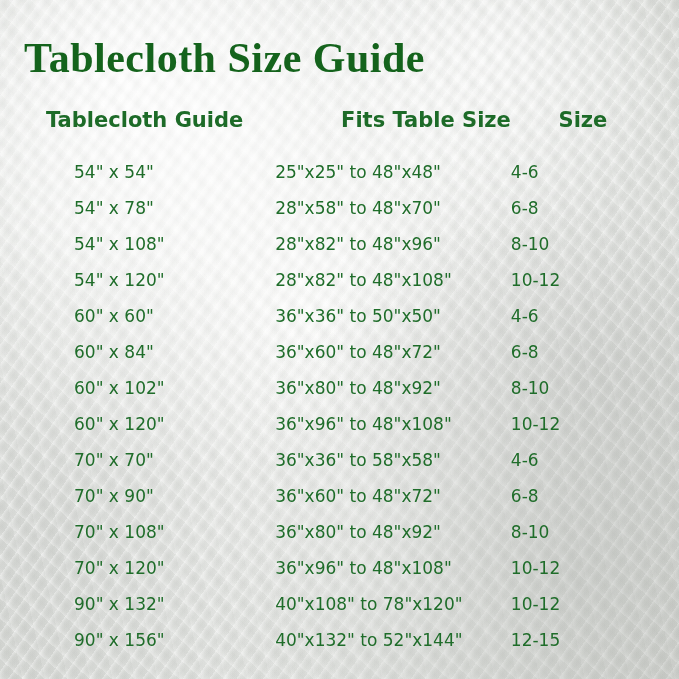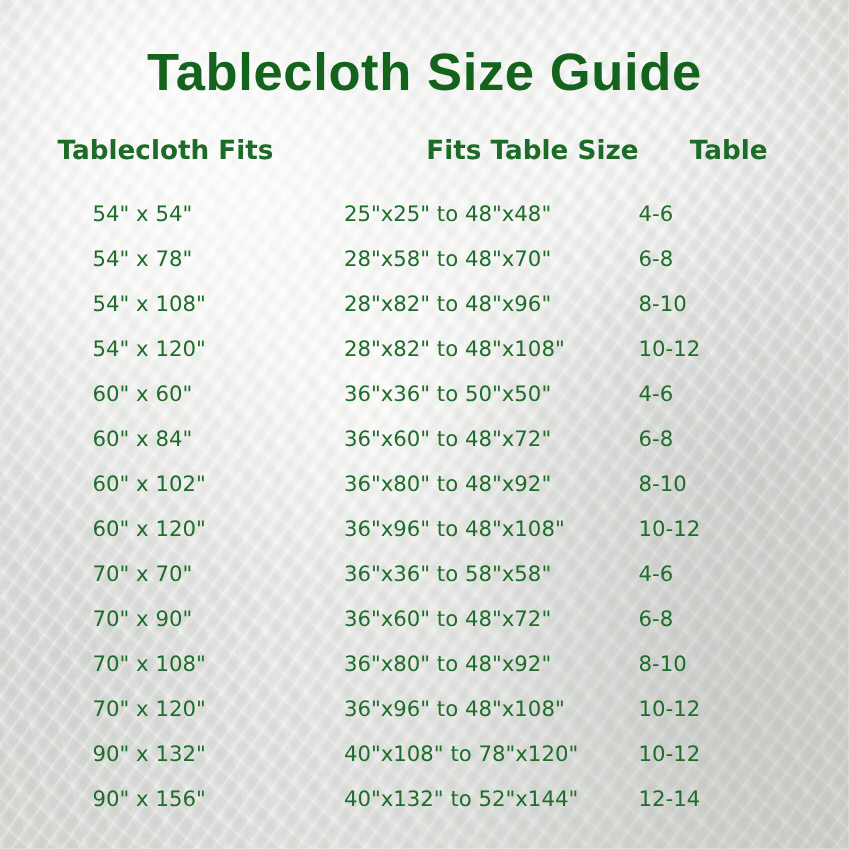--- a/index.html
+++ b/index.html
@@ -46,23 +46,22 @@
   }
   .content {
     position: relative;
     z-index: 3;
     width: 100%;
     height: 100%;
     box-sizing: border-box;
     padding: 28px 24px 10px 24px;
   }
   .title {
-    text-align: center;
     color: #14631c;
-    font-family: Liberation Sans, sans-serif;
+    font-family: Liberation Serif, serif;
     font-weight: bold;
     font-size: 42px;
     letter-spacing: 0.5px;
     margin: 6px 0 26px 0;
     white-space: nowrap;
   }
   table.size-table {
     width: 100%;
     border-collapse: collapse;
     table-layout: fixed;
@@ -91,23 +90,23 @@
 </head>
 <body>
 
 <div class="page">
   <div class="content">
     <div class="title">Tablecloth Size Guide</div>
 
     <table class="size-table">
       <thead>
         <tr>
-          <th class="col-a">Tablecloth Fits</th>
+          <th class="col-a">Tablecloth Guide</th>
           <th class="col-b">Fits Table Size</th>
-          <th class="col-c">Table</th>
+          <th class="col-c">Size</th>
         </tr>
       </thead>
       <tbody>
         <tr>
           <td class="col-a">54" x 54"</td>
           <td class="col-b">25"x25" to 48"x48"</td>
           <td class="col-c">4-6</td>
         </tr>
         <tr>
           <td class="col-a">54" x 78"</td>
@@ -165,18 +164,18 @@
           <td class="col-c">10-12</td>
         </tr>
         <tr>
           <td class="col-a">90" x 132"</td>
           <td class="col-b">40"x108" to 78"x120"</td>
           <td class="col-c">10-12</td>
         </tr>
         <tr>
           <td class="col-a">90" x 156"</td>
           <td class="col-b">40"x132" to 52"x144"</td>
-          <td class="col-c">12-14</td>
+          <td class="col-c">12-15</td>
         </tr>
       </tbody>
     </table>
   </div>
 </div>
 
 </body></html>

